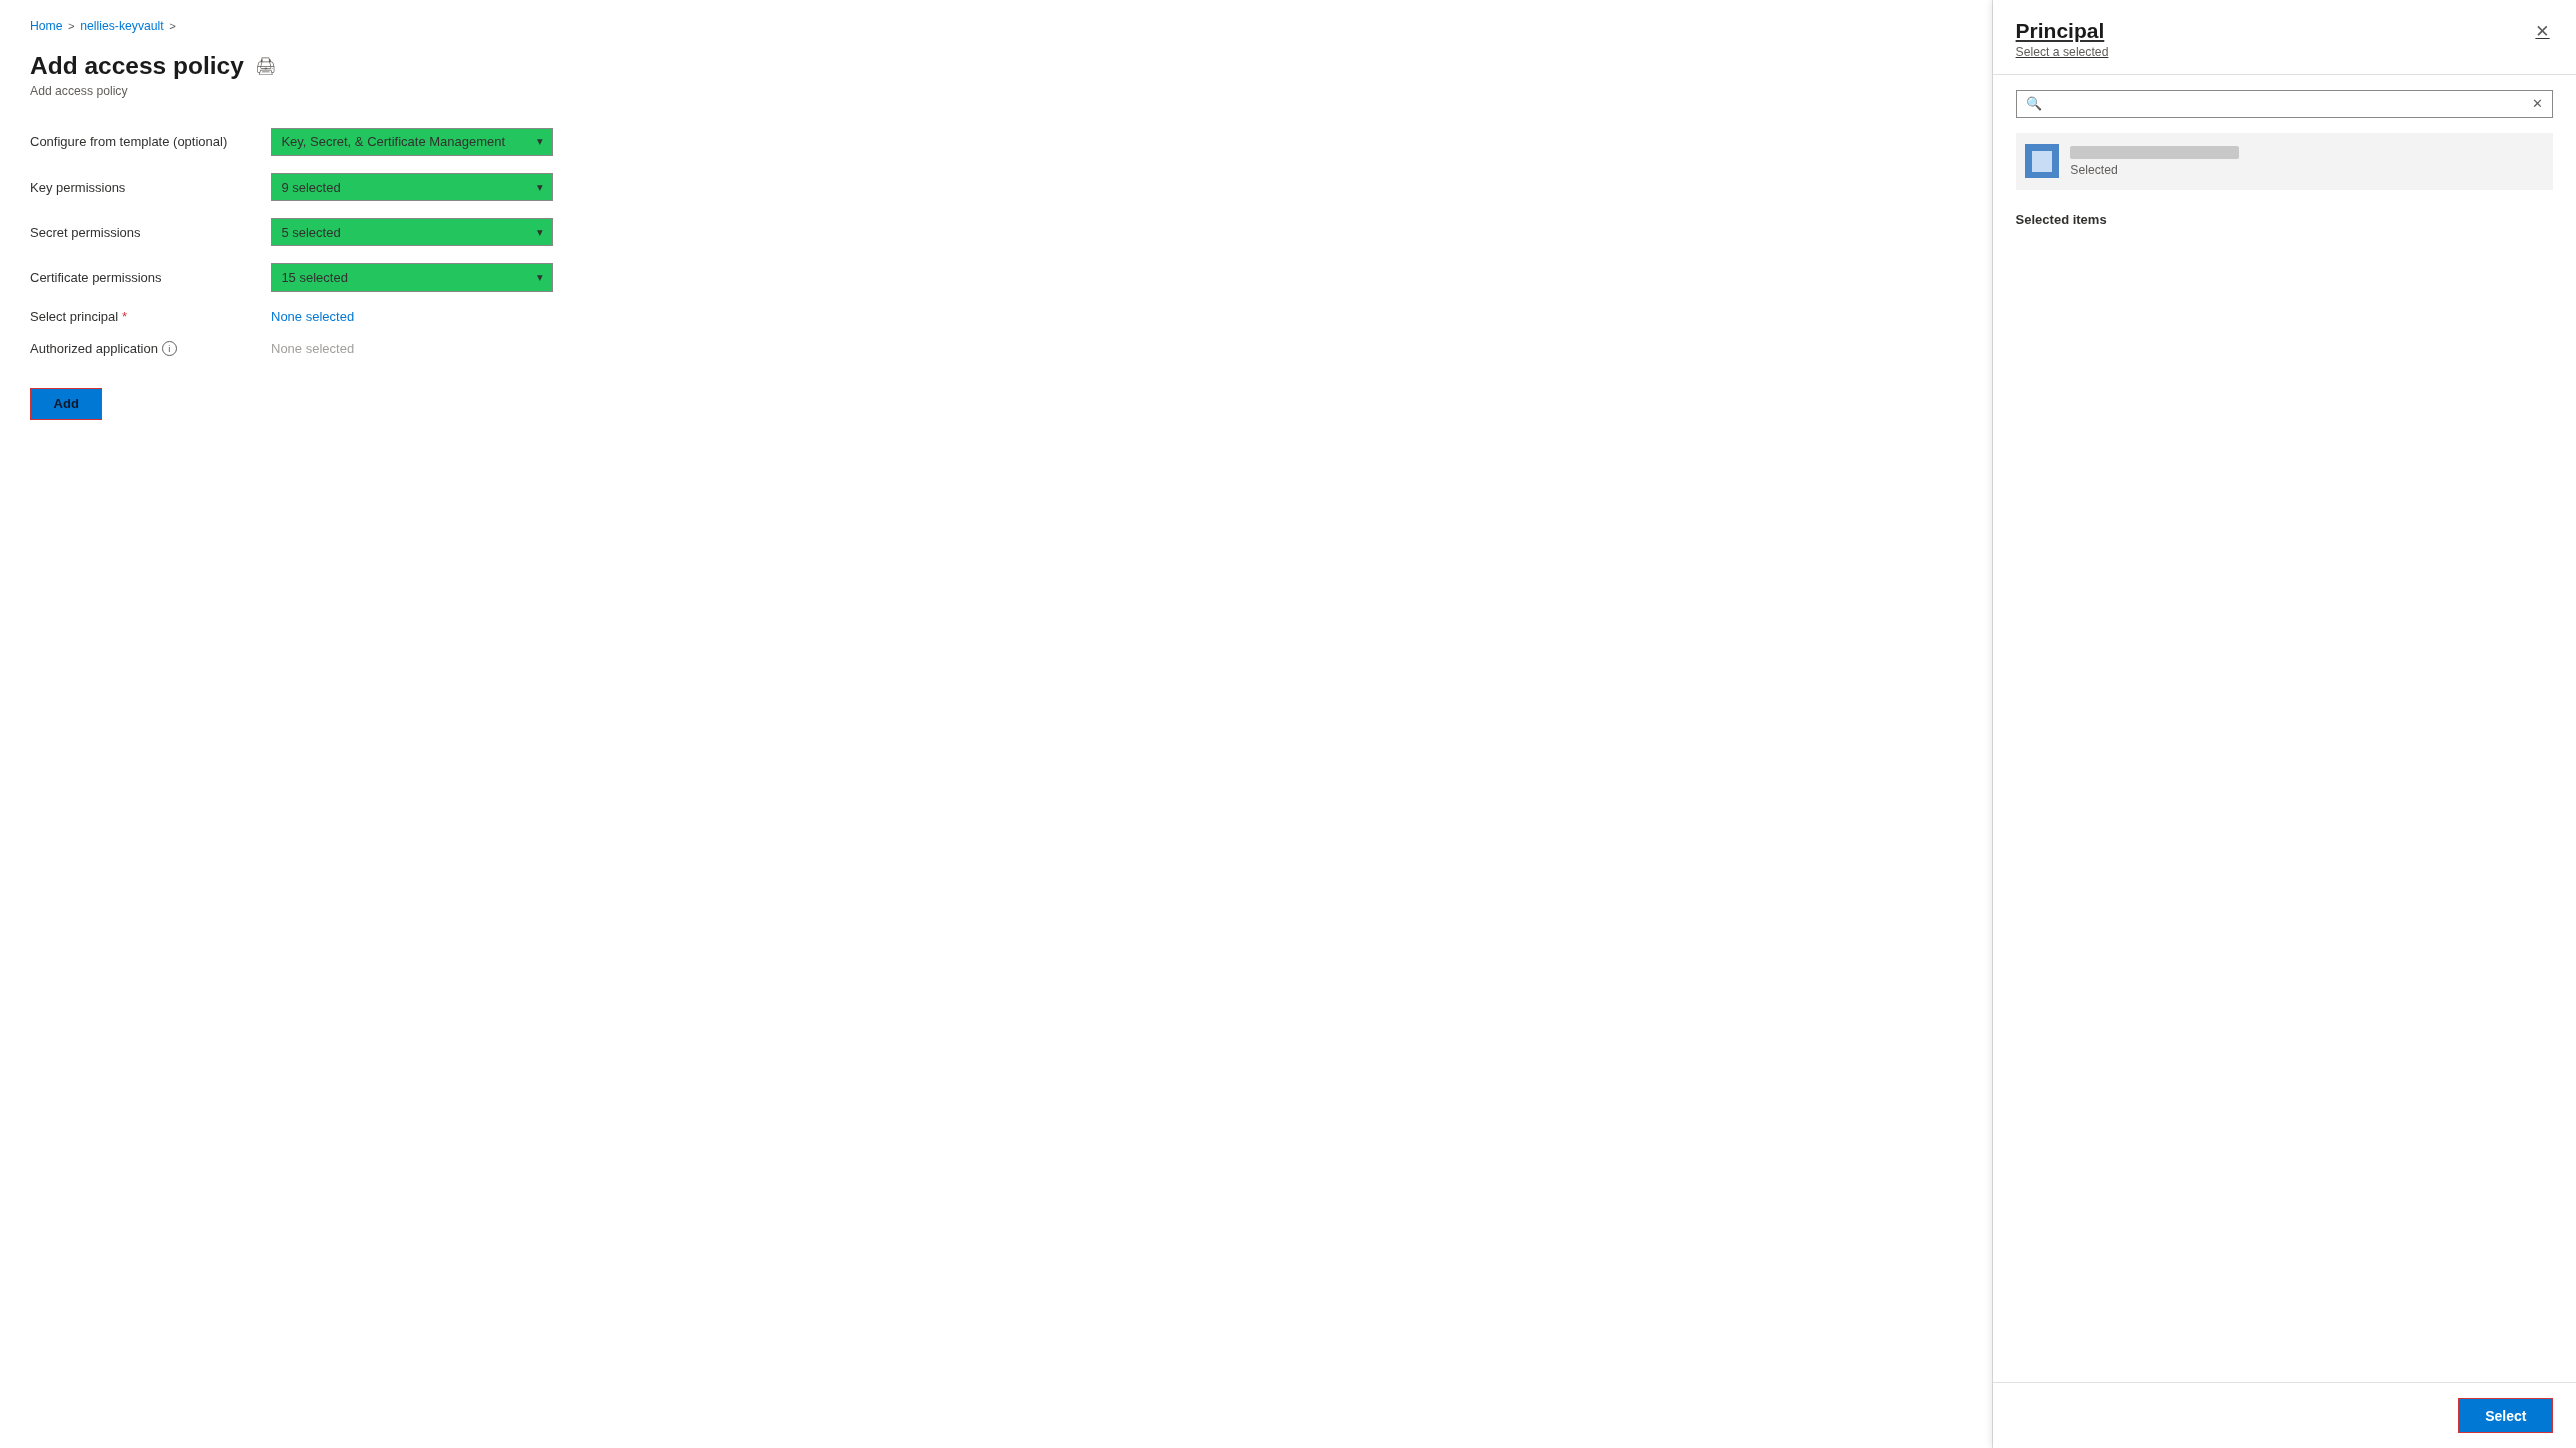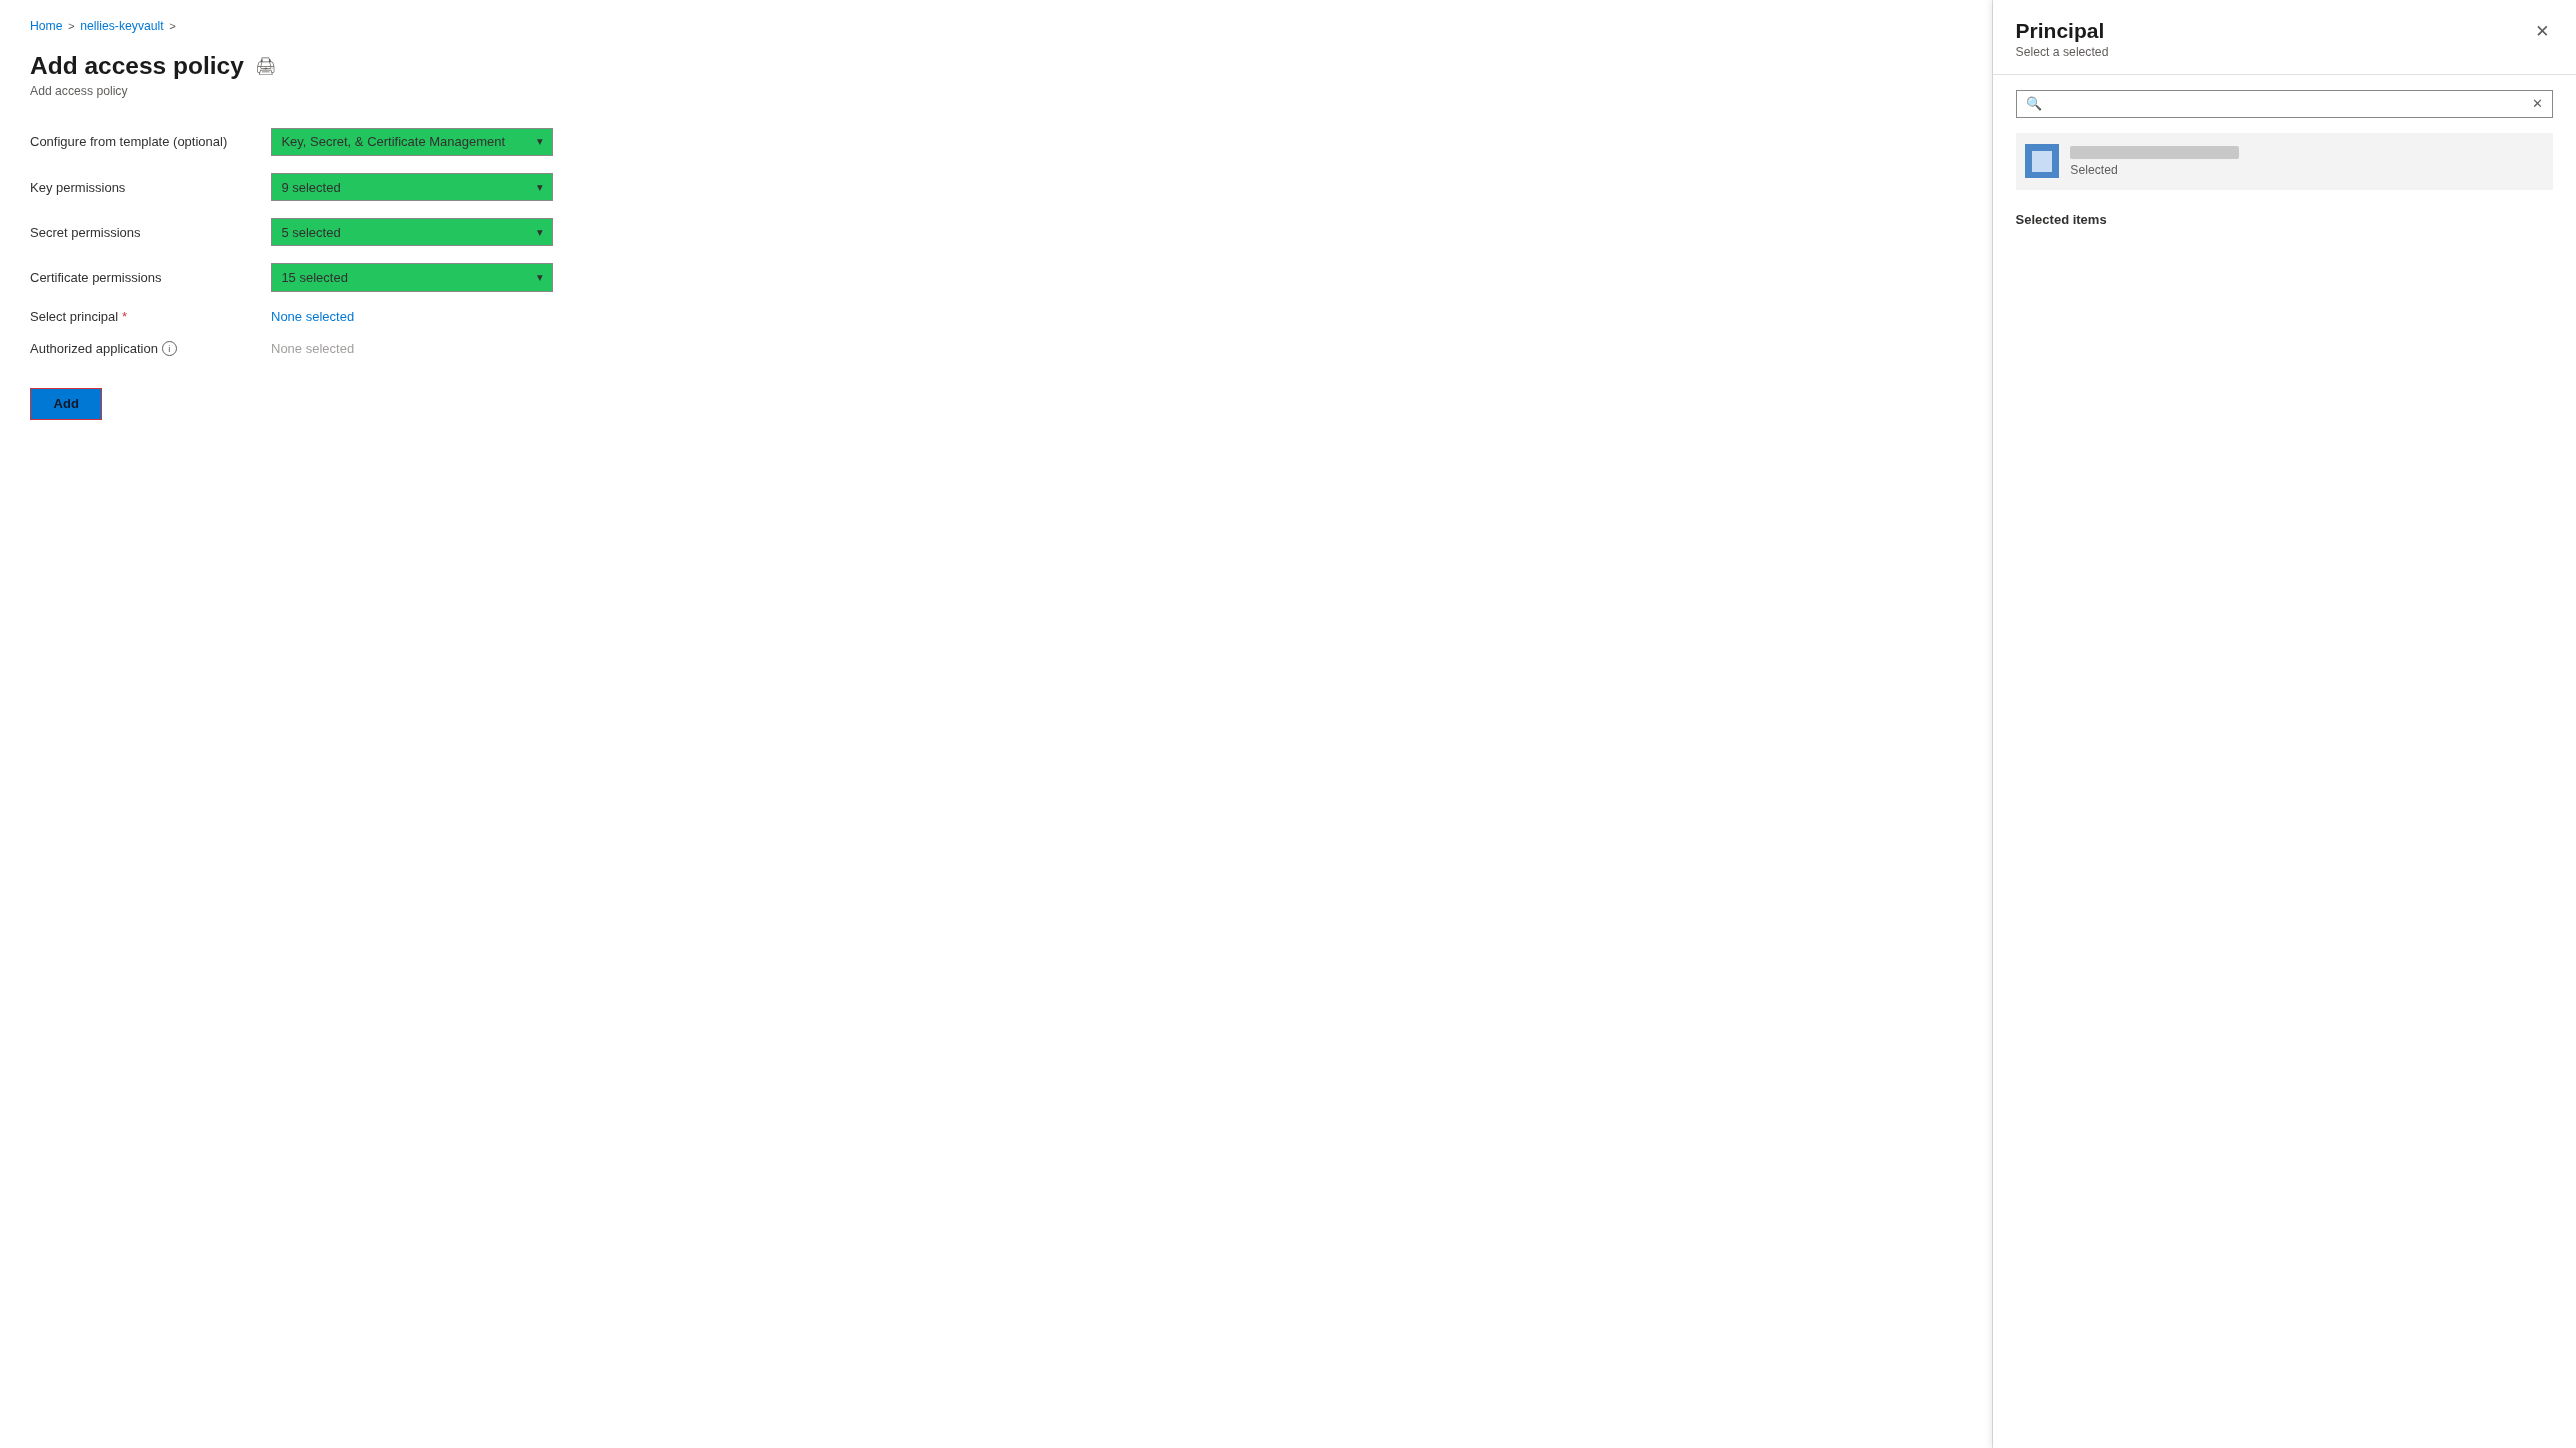--- a/index.html
+++ b/index.html
@@ -145,20 +145,21 @@
       background: #fff;
       box-shadow: -1.9px 0 7.5px rgba(0,0,0,0.1);
     }
 
     .panel-header {
       display: flex;
       align-items: flex-start;
       justify-content: space-between;
       padding: 19px 22.6px 15px;
       border-bottom: 0.9px solid #e0e0e0;
+      text-decoration: underline;
     }
     .panel-title {
       font-size: 21px;
       font-weight: 600;
       color: #1b1b1b;
     }
     .panel-subtitle {
       font-size: 12.2px;
       color: #605e5c;
       margin-top: 1.9px;
@@ -417,14 +418,17 @@
         <div class="principal-selected-label">Selected</div>
       </div>
     </div>
 
     <div class="selected-items-section">
       <div class="selected-items-title">Selected items</div>
 
     </div>
   </div>
 
+  <div class="panel-footer">
+    <button class="select-btn">Select</button>
+  </div>
 </div>
 
 
 </body></html>

